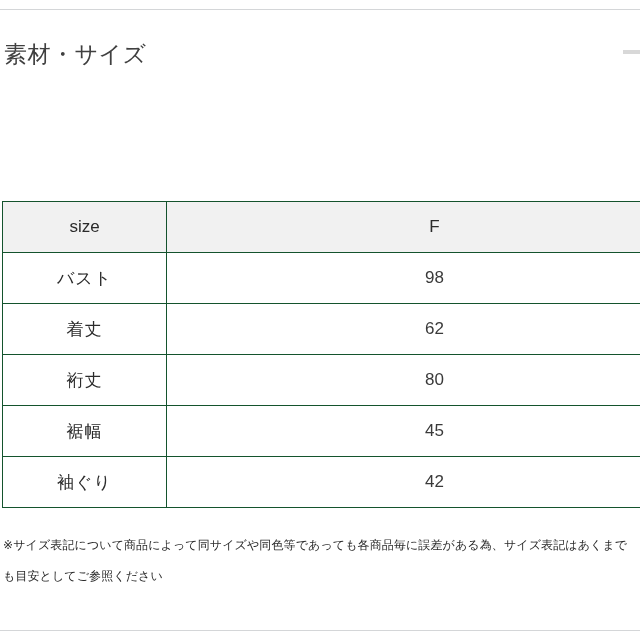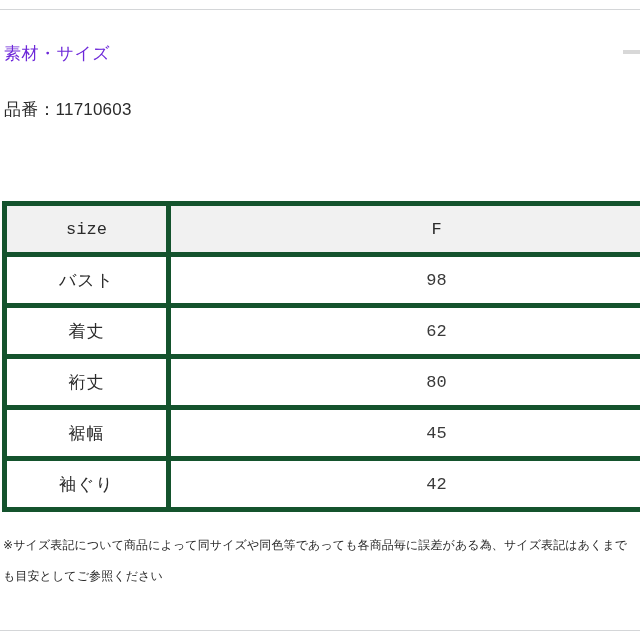--- a/index.html
+++ b/index.html
@@ -40,24 +40,24 @@
     top: 30px;
     width: 640px;
     height: 48px;
     display: flex;
     align-items: center;
     justify-content: space-between;
     box-sizing: border-box;
     padding: 0 0 0 4px;
   }
   .section-title {
-    font-size: 17px;
+    font-size: 23px;
     line-height: 1.25;
     letter-spacing: 0.5px;
-    color: #6d28d9;
+    color: #404040;
     font-weight: 400;
     white-space: nowrap;
   }
   .collapse-toggle {
     position: absolute;
     right: 0;
     top: 50px;
     width: 17px;
     height: 4px;
     display: block;
@@ -95,28 +95,27 @@
   table.size-table {
     border-collapse: collapse;
     width: 700px;
     table-layout: fixed;
   }
   table.size-table col.col-label { width: 164px; }
   table.size-table col.col-value { width: 536px; }
 
   table.size-table th,
   table.size-table td {
-    border: 5px solid #14532d;
+    border: 1px solid #14532d;
     text-align: center;
     vertical-align: middle;
     font-weight: 400;
     padding: 0;
     height: 51px;
     box-sizing: border-box;
-    font-family: Liberation Mono, monospace;
   }
   table.size-table thead th {
     background: #f1f1f1;
     height: 51px;
     font-size: 17px;
     color: #2b2b2b;
   }
   table.size-table tbody td {
     background: #ffffff;
     font-size: 17px;
@@ -160,21 +159,20 @@
 
   <div class="section-header">
     <span class="section-title">素材・サイズ</span>
   </div>
 
   <span class="collapse-toggle">
     <span class="minus-bar"></span>
   </span>
 
   <div class="meta-block">
-    <div class="meta-line">品番：11710603</div>
   </div>
 
   <div class="size-table-wrap">
     <table class="size-table">
       <colgroup>
         <col class="col-label">
         <col class="col-value">
       </colgroup>
       <thead>
         <tr>

